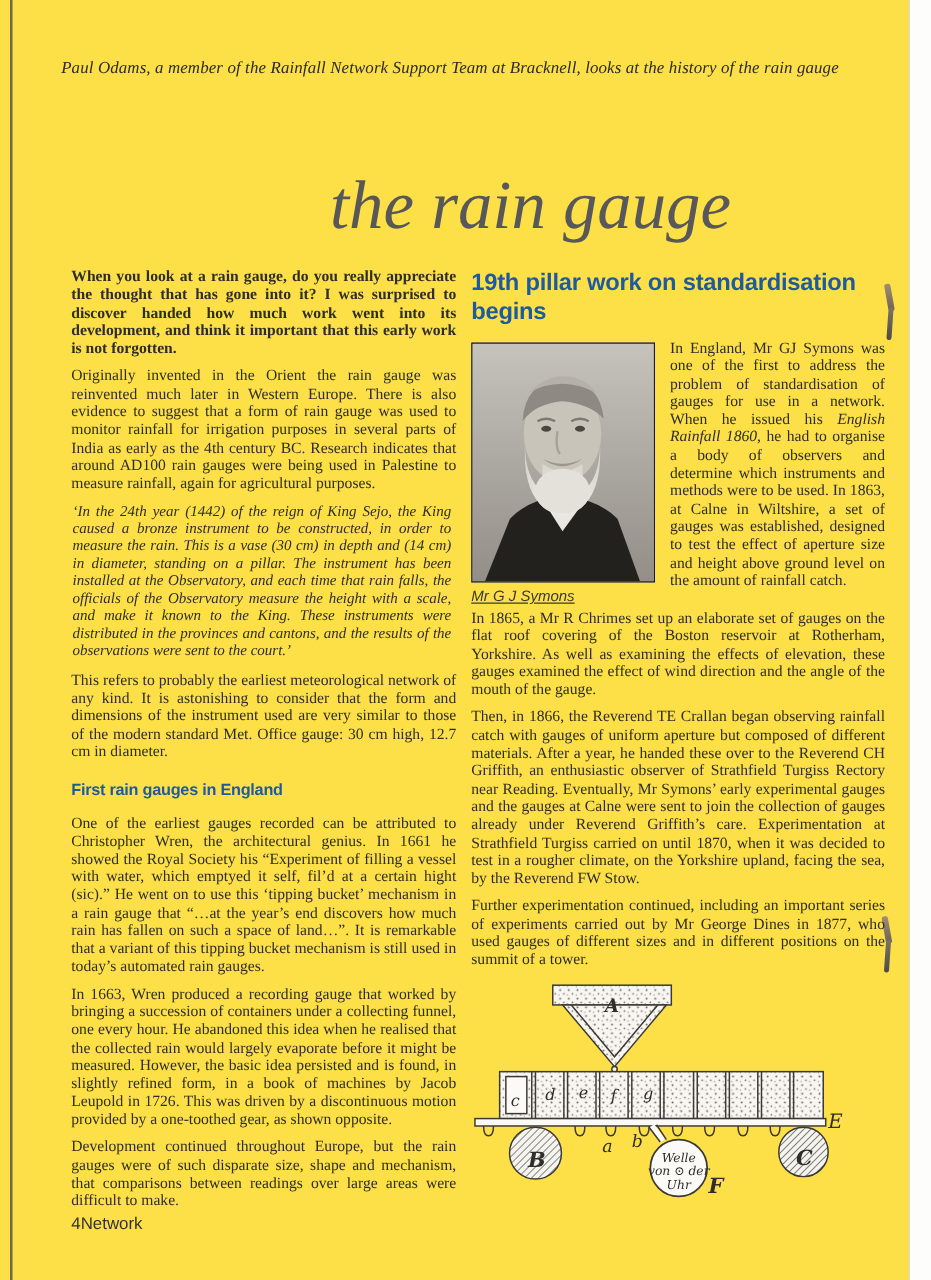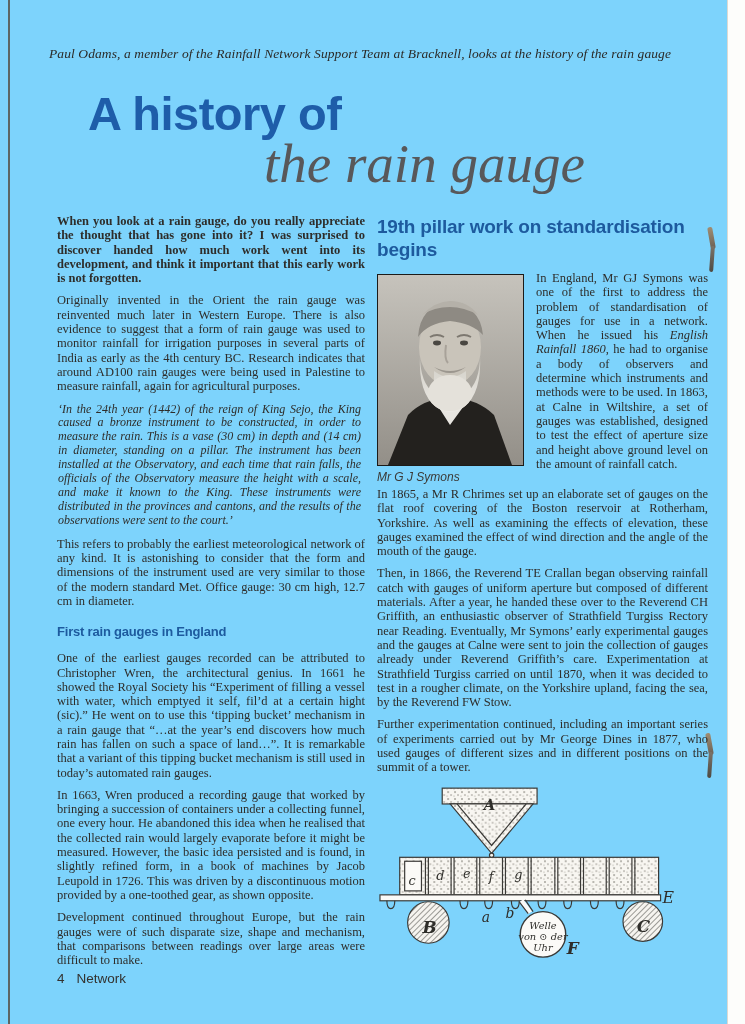--- a/index.html
+++ b/index.html
@@ -1,18 +1,18 @@
 <!DOCTYPE html>
 <html><head>
 <meta charset="utf-8">
 <style>
   html,body{margin:0;padding:0;background:#e9e8e4;}
   .page{
     position:relative;width:745px;height:1024px;margin:0 auto;
-    background:#7dd3fc;overflow:hidden;
+    background:#fde047;overflow:hidden;
     font-family:"Liberation Serif",serif;color:#2e2d2a;
   }
   
   .edge-left{position:absolute;left:8px;top:0;bottom:0;width:2px;background:#56524a;opacity:.85;}
   .edge-right-line{position:absolute;left:727px;top:0;bottom:0;width:1px;background:#dcd9d2;}
   .edge-right-margin{position:absolute;left:728px;top:0;bottom:0;right:0;background:#fdfdfb;}
   .staple{position:absolute;width:8px;}
   .staple .seg1{width:5px;height:22px;background:linear-gradient(180deg,#a08d72,#6b6157);border-radius:2px;transform:rotate(-10deg);}
   .staple .seg2{width:4px;height:26px;background:linear-gradient(180deg,#7c7368,#4e4a43);border-radius:2px;margin:-3px 0 0 1px;transform:rotate(4deg);}
   .staple-top{left:709px;top:227px;}
@@ -46,52 +46,51 @@
   .heading{
     font-family:"Liberation Sans",sans-serif;font-weight:bold;color:#1d5a9e;
     font-size:13px;line-height:23px;margin:12px 0 8px 0;letter-spacing:-.2px;
   }
   .col-right .heading{margin:1px 0 10px 0;font-size:19px;line-height:23px;}
 
   .photo-figure{float:left;width:147px;margin:3px 12px 3px 0;}
   .photo-frame{width:145px;height:190px;border:1px solid #1c1b19;background:#b5b2ac;}
   .photo-caption{
     font-family:"Liberation Sans",sans-serif;font-style:italic;
-    font-size:12px;color:#3b3a37;margin-top:4px;
+    font-size:12px;color:#3b3a37;margin-top:4px;text-decoration:underline;
   }
   .wrap-para{text-align:center;}
   .seg-italic{font-style:italic;}
   .figure-diagram{margin:4px 0 0 0px;}
 
   .footer{
     position:absolute;left:57px;top:971px;
     font-family:"Liberation Sans",sans-serif;font-size:13.5px;color:#33322f;
   }
-  .footer .pubname{margin-left:12px;}
+  .footer .pubname{}
 </style>
 </head>
 <body>
 
 <div class="page">
 
   <div class="edge-right-margin"></div>
   <div class="edge-right-line"></div>
   <div class="edge-left"></div>
   <div class="staple staple-top">
     <div class="seg1"></div>
       <div class="seg2"></div>
   </div>
   <div class="staple staple-bottom">
     <div class="seg1"></div>
       <div class="seg2"></div>
   </div>
 
   <div class="strapline">Paul Odams, a member of the Rainfall Network Support Team at Bracknell, looks at the history of the rain gauge</div>
 
-  <div class="title1">A history of</div>
   <div class="title2">the rain gauge</div>
 
   <div class="columns">
 
     <div class="col-left">
       <p class="lead">When you look at a rain gauge, do you really appreciate the thought that has gone into it? I was surprised to discover handed how much work went into its development, and think it important that this early work is not forgotten.</p>
       <p>Originally invented in the Orient the rain gauge was reinvented much later in Western Europe. There is also evidence to suggest that a form of rain gauge was used to monitor rainfall for irrigation purposes in several parts of India as early as the 4th century BC. Research indicates that around AD100 rain gauges were being used in Palestine to measure rainfall, again for agricultural purposes.</p>
       <div class="quote">‘In the 24th year (1442) of the reign of King Sejo, the King caused a bronze instrument to be constructed, in order to measure the rain. This is a vase (30 cm) in depth and (14 cm) in diameter, standing on a pillar. The instrument has been installed at the Observatory, and each time that rain falls, the officials of the Observatory measure the height with a scale, and make it known to the King. These instruments were distributed in the provinces and cantons, and the results of the observations were sent to the court.’</div>
       <p>This refers to probably the earliest meteorological network of any kind. It is astonishing to consider that the form and dimensions of the instrument used are very similar to those of the modern standard Met. Office gauge: 30 cm high, 12.7 cm in diameter.</p>
       <div class="heading">First rain gauges in England</div>

